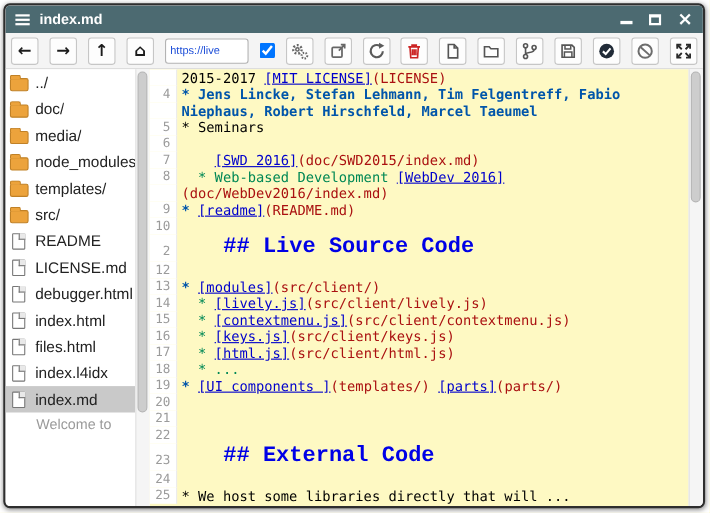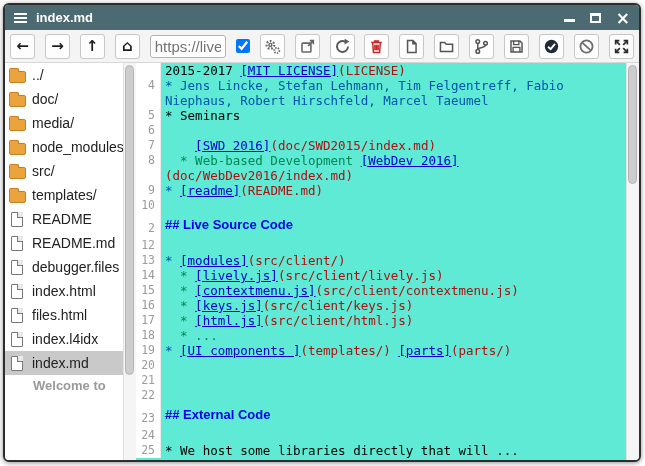--- a/index.html
+++ b/index.html
@@ -19,60 +19,60 @@
   .ctl-max{ width:11px; height:10px; border:2px solid #fff; border-top-width:3px; }
   .ctl-close{ color:#fff; font-size:17px; font-weight:bold; line-height:14px; font-family:"DejaVu Sans",sans-serif; }
 
   
   .toolbar{ height:33px; background:#f4f4f4; border-bottom:1px solid #d7d7d7; display:flex; align-items:center;
     justify-content:space-between; padding:0 5px; flex:none; }
   .tbtn{ width:25px; height:25px; background:#fdfdfd; border:1px solid #c6c6c6; border-radius:3px;
     display:flex; align-items:center; justify-content:center; flex:none; }
   .tbtn .glyph{ font-family:"DejaVu Sans",sans-serif; font-size:15px; font-weight:bold; color:#1c1c1c; line-height:1; }
   .url-input{ width:76px; height:23px; border:1px solid #b3b3b3; border-radius:3px; background:#fff;
-    font-family:"Liberation Sans",sans-serif; font-size:15px; color:#737373; padding:0 4px; flex:none; }
+    font-family:"Liberation Sans",sans-serif; font-size:10px; color:#1d4ed8; padding:0 4px; flex:none; }
   .tb-check{ width:14px; height:14px; flex:none; }
   svg.ic{ display:block; }
 
   
   .content{ flex:1; display:flex; min-height:0; }
 
   .sidebar{ width:118px; flex:none; overflow:hidden; background:#fff; position:relative; }
   .side-item{ height:24px; display:flex; align-items:center; gap:6px; padding-left:4px; white-space:nowrap; overflow:hidden; }
   .side-item.selected{ background:#c9c9c9; }
   .side-label{ font-size:14px; color:#222; overflow:hidden; white-space:nowrap; }
   .icon-folder{ width:17px; height:12px; background:#eca33c; border:1px solid #c08127; border-radius:2px;
     position:relative; flex:none; margin-top:3px; }
   .icon-folder::before{ content:""; position:absolute; top:-4px; left:-1px; width:8px; height:3px;
     background:#eca33c; border:1px solid #c08127; border-bottom:none; border-radius:2px 2px 0 0; }
   .icon-file{ width:12px; height:15px; background:#fff; border:1px solid #777; border-radius:1px; position:relative; flex:none; margin:0 3px 0 2px; }
   .icon-file::before{ content:""; position:absolute; top:-1px; right:-1px; width:5px; height:5px;
     background:#e9e9e9; border-left:1px solid #777; border-bottom:1px solid #777; }
-  .side-footer{ color:#9a9a9a; font-size:13px; padding:3px 0 12px 28px;font-weight:bold; }
+  .side-footer{ color:#9a9a9a; font-size:13px; padding:3px 0 12px 28px; }
 
   .vscroll{ width:13px; flex:none; background:#f5f5f5; border-left:1px solid #e2e2e2; position:relative; }
   .vscroll .thumb{ position:absolute; left:1px; width:9px; background:#cdcdcd; border:1px solid #b4b4b4; border-radius:5px; }
   .thumb.t-side{ top:2px; height:78%; }
   .thumb.t-edit{ top:2px; height:30%; }
 
   
-  .editor{ flex:1; min-width:0; overflow:hidden; background:#5eead4;
+  .editor{ flex:1; min-width:0; overflow:hidden; background:#fef9c3;
     font-family:"DejaVu Sans Mono","Liberation Mono",monospace; font-size:12.5px; line-height:15px; }
   .code-row{ display:flex; min-height:15px; }
   .gutter{ flex:none; width:25px; text-align:right; padding-right:5px; color:#9b9b9b;
     font-size:11.5px; border-right:1px solid #ececec; background:#fff; }
   .heading-row{ min-height:25px; }
   .heading-row .gutter{ display:flex; align-items:flex-end; justify-content:flex-end; padding-bottom:2px; }
   .code-text{ padding-left:4px; white-space:pre; }
   .seg-t{ color:#000; }
-  .seg-l1{ color:#0055aa; }
+  .seg-l1{ color:#0055aa;font-weight:bold; }
   .seg-l2{ color:#008855; }
   .seg-ln{ color:#0000cc; text-decoration:underline; }
   .seg-u{ color:#aa1111; }
-  .seg-h{ font-family:Liberation Sans, sans-serif; font-size:13px; font-weight:bold; color:#0000e6; line-height:24px; }
+  .seg-h{ font-family:Liberation Mono, monospace; font-size:20px; font-weight:bold; color:#0000e6; line-height:24px;margin-left:38px; }
 </style>
 </head>
 <body>
 
 <div class="window">
 
   <div class="titlebar">
     <span class="hamburger"></span>
     <span class="title">index.md</span>
     <span class="win-controls">
@@ -179,37 +179,37 @@
           <div class="side-item">
             <span class="icon-folder"></span>
             <span class="side-label">media/</span>
           </div>
           <div class="side-item">
             <span class="icon-folder"></span>
             <span class="side-label">node_modules/</span>
           </div>
           <div class="side-item">
             <span class="icon-folder"></span>
+            <span class="side-label">templates/</span>
+          </div>
+          <div class="side-item">
+            <span class="icon-folder"></span>
             <span class="side-label">src/</span>
           </div>
           <div class="side-item">
-            <span class="icon-folder"></span>
-            <span class="side-label">templates/</span>
-          </div>
-          <div class="side-item">
             <span class="icon-file"></span>
             <span class="side-label">README</span>
           </div>
           <div class="side-item">
             <span class="icon-file"></span>
-            <span class="side-label">README.md</span>
-          </div>
-          <div class="side-item">
-            <span class="icon-file"></span>
-            <span class="side-label">debugger.files</span>
+            <span class="side-label">LICENSE.md</span>
+          </div>
+          <div class="side-item">
+            <span class="icon-file"></span>
+            <span class="side-label">debugger.html</span>
           </div>
           <div class="side-item">
             <span class="icon-file"></span>
             <span class="side-label">index.html</span>
           </div>
           <div class="side-item">
             <span class="icon-file"></span>
             <span class="side-label">files.html</span>
           </div>
           <div class="side-item">

